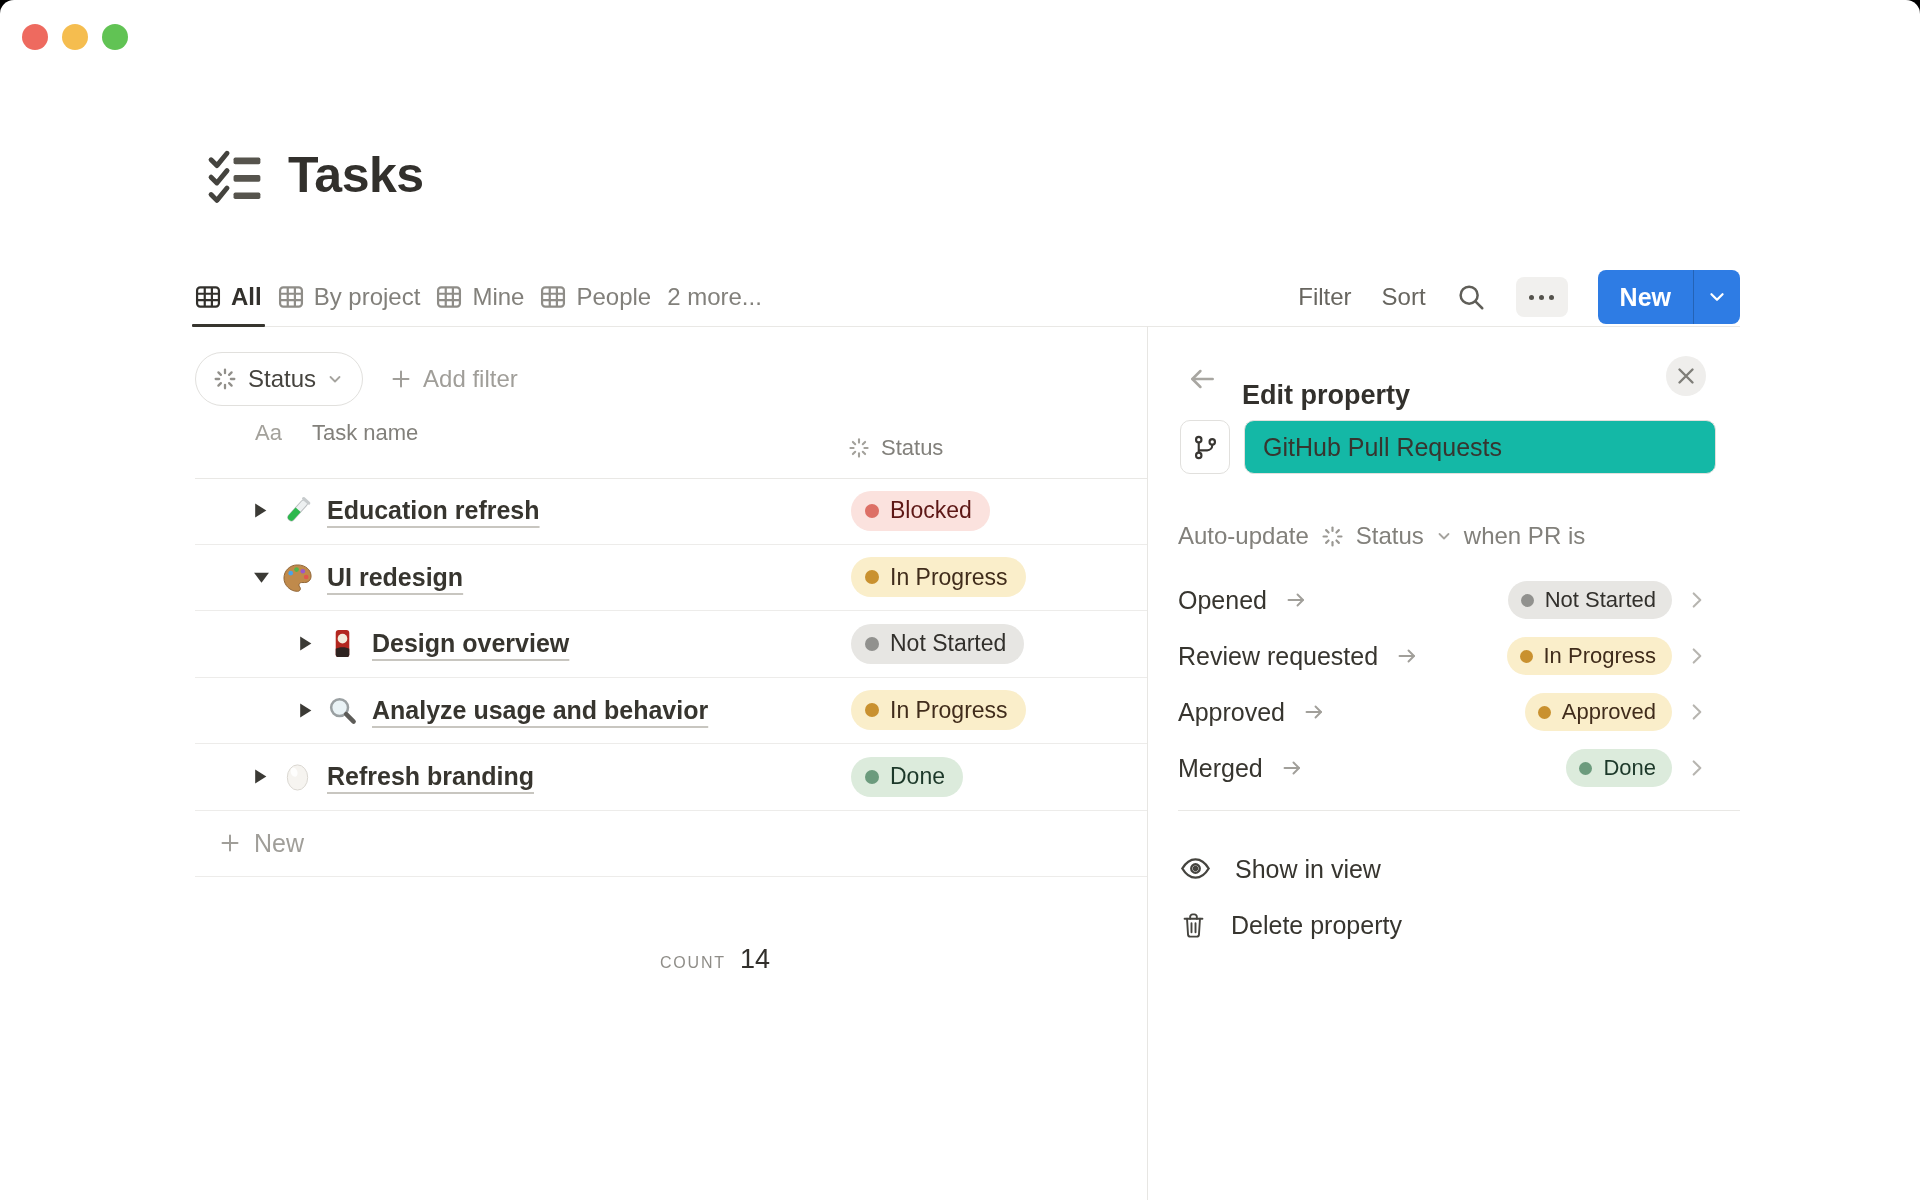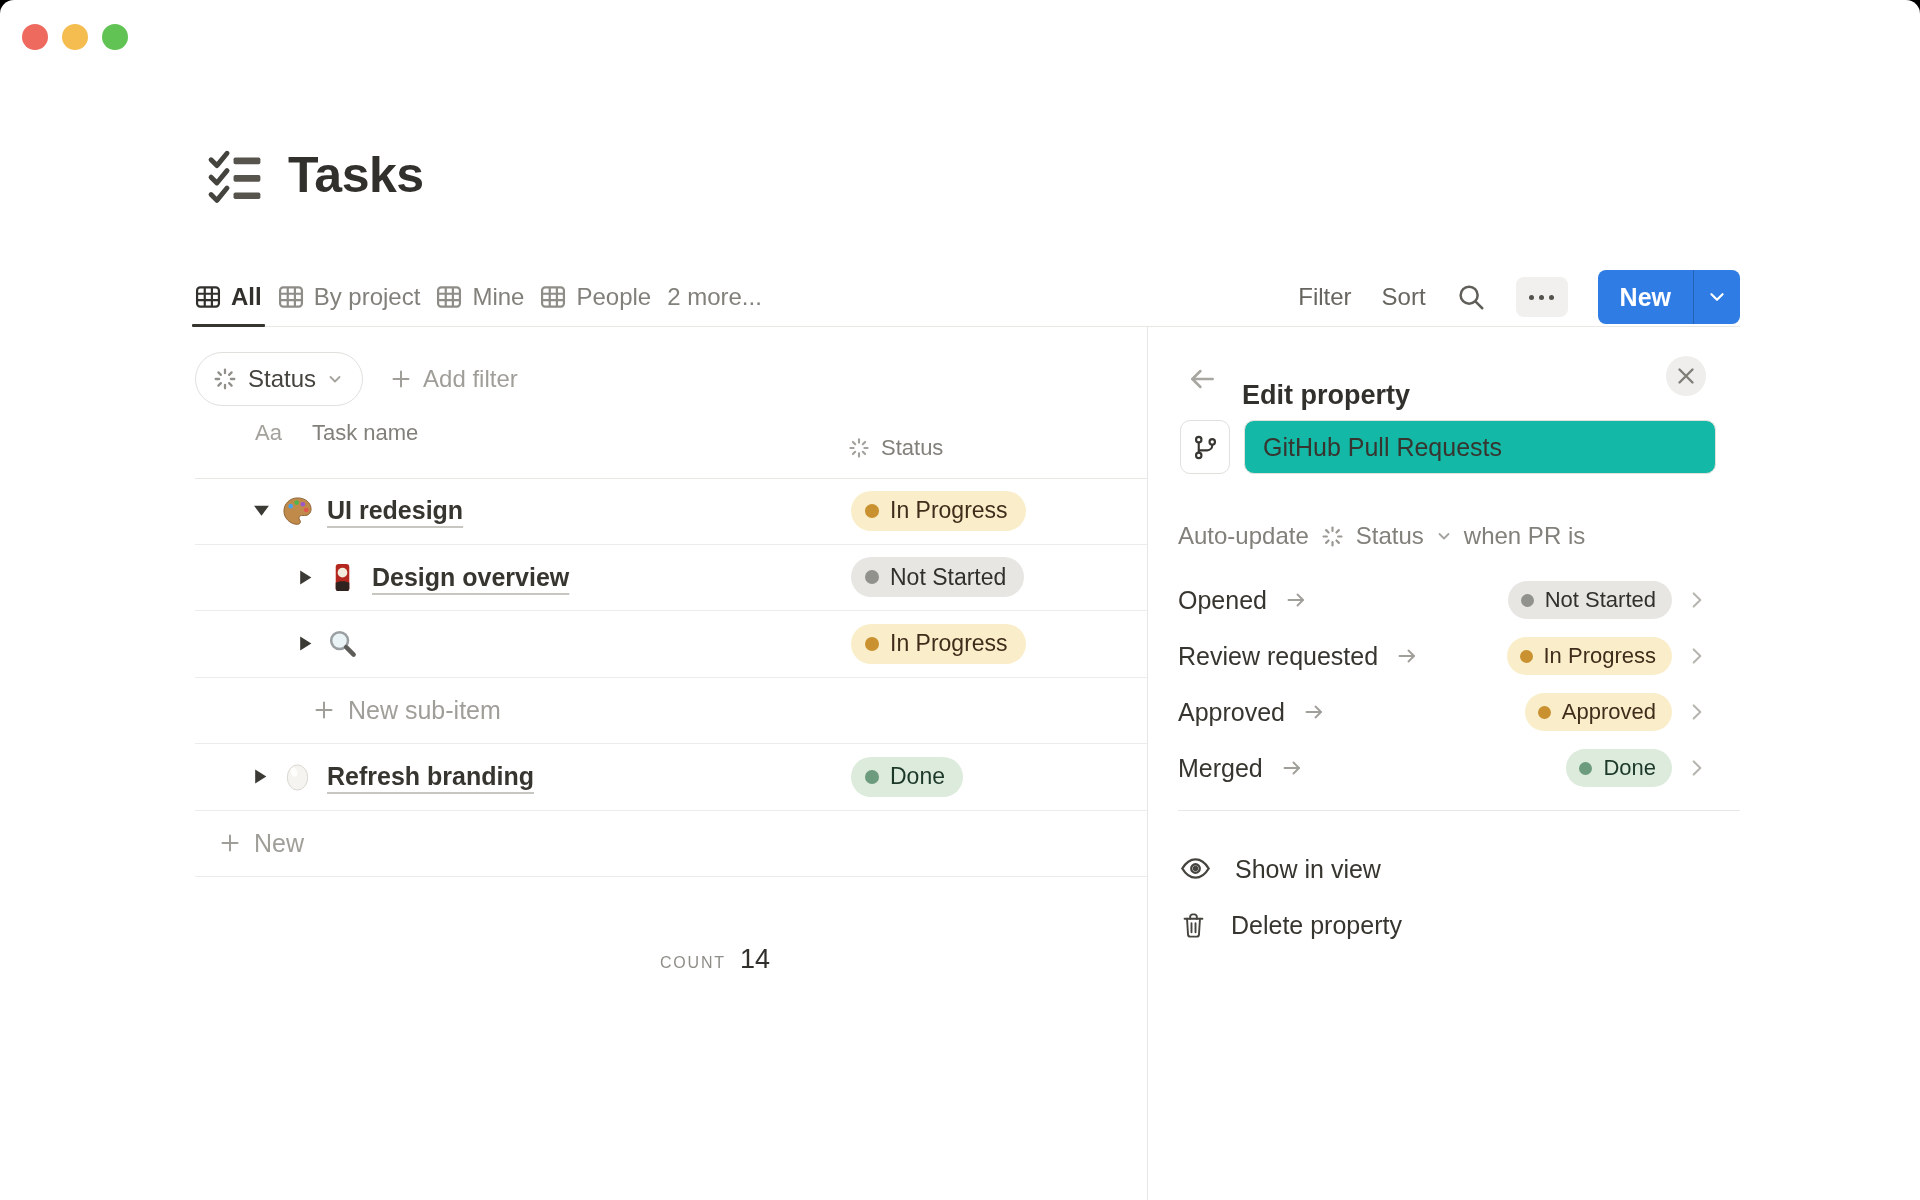--- a/index.html
+++ b/index.html
@@ -232,20 +232,41 @@
               <path d="M5.9 5.9l2.3 2.3"></path>
             </g>
         </svg>
       </span>
       <span>Status</span>
     </div>
   </div>
 
   <div class="rows">
 
+    <div class="trow lvl0">
+      <span class="toggle">
+        <svg width="15" height="17" viewBox="0 0 13 16">
+            <polygon points="1.5,1.5 12,8 1.5,14.5" fill="#3b3a35"></polygon>
+          </svg>
+      </span>
+      <span class="emoji">
+        <svg width="31" height="31" viewBox="0 0 32 32">
+          <g transform="rotate(42 16 16)">
+            <rect x="12.5" y="2.5" width="7" height="26.5" rx="3.5" fill="#edf0f1" stroke="#b9bdbf" stroke-width="1"></rect>
+            <path d="M12.5 15h7v10.5a3.5 3.5 0 0 1-7 0z" fill="#2db84d"></path>
+            <rect x="10.8" y="1" width="10.4" height="3.2" rx="1.6" fill="#c7cbcd"></rect>
+          </g>
+        </svg>
+      </span>
+      <span class="rtitle">Education refresh</span>
+      <span class="pill" style="background: rgb(251, 226, 222); color: rgb(93, 23, 21);">
+          <span class="dot" style="background: rgb(221, 112, 102);"></span>
+          <span>Blocked</span>
+        </span>
+    </div>
 
     <div class="trow lvl0">
       <span class="toggle">
         <svg width="17" height="13" viewBox="0 0 16 12">
             <polygon points="1,1.5 15,1.5 8,11" fill="#3b3a35"></polygon>
           </svg>
       </span>
       <span class="emoji">
         <svg width="31" height="31" viewBox="0 0 32 32">
           <path d="M16 3C24.3 3 30 8.2 30 14.6c0 4.1-3 6.6-6.6 6.6h-3.1c-1.6 0-2.8 1.2-2.8 2.6 0 .8.3 1.4.8 2 .4.5.7 1.1.7 1.8 0 1.6-1.4 2.7-3.1 2.7C8.6 30.3 2 24.1 2 16.6 2 9 8.1 3 16 3z" fill="#c08a4b" stroke="#8d6234" stroke-width="1"></path>
@@ -287,34 +308,27 @@
         <svg width="15" height="17" viewBox="0 0 13 16">
             <polygon points="1.5,1.5 12,8 1.5,14.5" fill="#3b3a35"></polygon>
           </svg>
       </span>
       <span class="emoji">
         <svg width="31" height="31" viewBox="0 0 32 32">
           <circle cx="13" cy="13" r="8.7" fill="#eaf3f6" stroke="#9aa0a2" stroke-width="2.6"></circle>
           <path d="M19.8 19.8L27.5 27.5" stroke="#5d5c58" stroke-width="4.6" stroke-linecap="round"></path>
         </svg>
       </span>
+      <span class="rtitle">Analyze usage and behavior</span>
       <span class="pill" style="background: rgb(250, 238, 202); color: rgb(64, 44, 27);">
           <span class="dot" style="background: rgb(201, 145, 47);"></span>
           <span>In Progress</span>
         </span>
     </div>
 
-    <div class="trow">
-      <span class="muted-row sub">
-        <svg width="24" height="24" viewBox="0 0 24 24" fill="none" stroke="#a09e99" stroke-width="2" stroke-linecap="round">
-            <path d="M12 4.5v15M4.5 12h15"></path>
-          </svg>
-        <span>New sub-item</span>
-      </span>
-    </div>
 
     <div class="trow lvl0">
       <span class="toggle">
         <svg width="15" height="17" viewBox="0 0 13 16">
             <polygon points="1.5,1.5 12,8 1.5,14.5" fill="#3b3a35"></polygon>
           </svg>
       </span>
       <span class="emoji">
         <svg width="31" height="31" viewBox="0 0 32 32">
           <ellipse cx="16" cy="17" rx="10.5" ry="13" fill="#f6f4f0" stroke="#d9d6d0" stroke-width="1"></ellipse>

